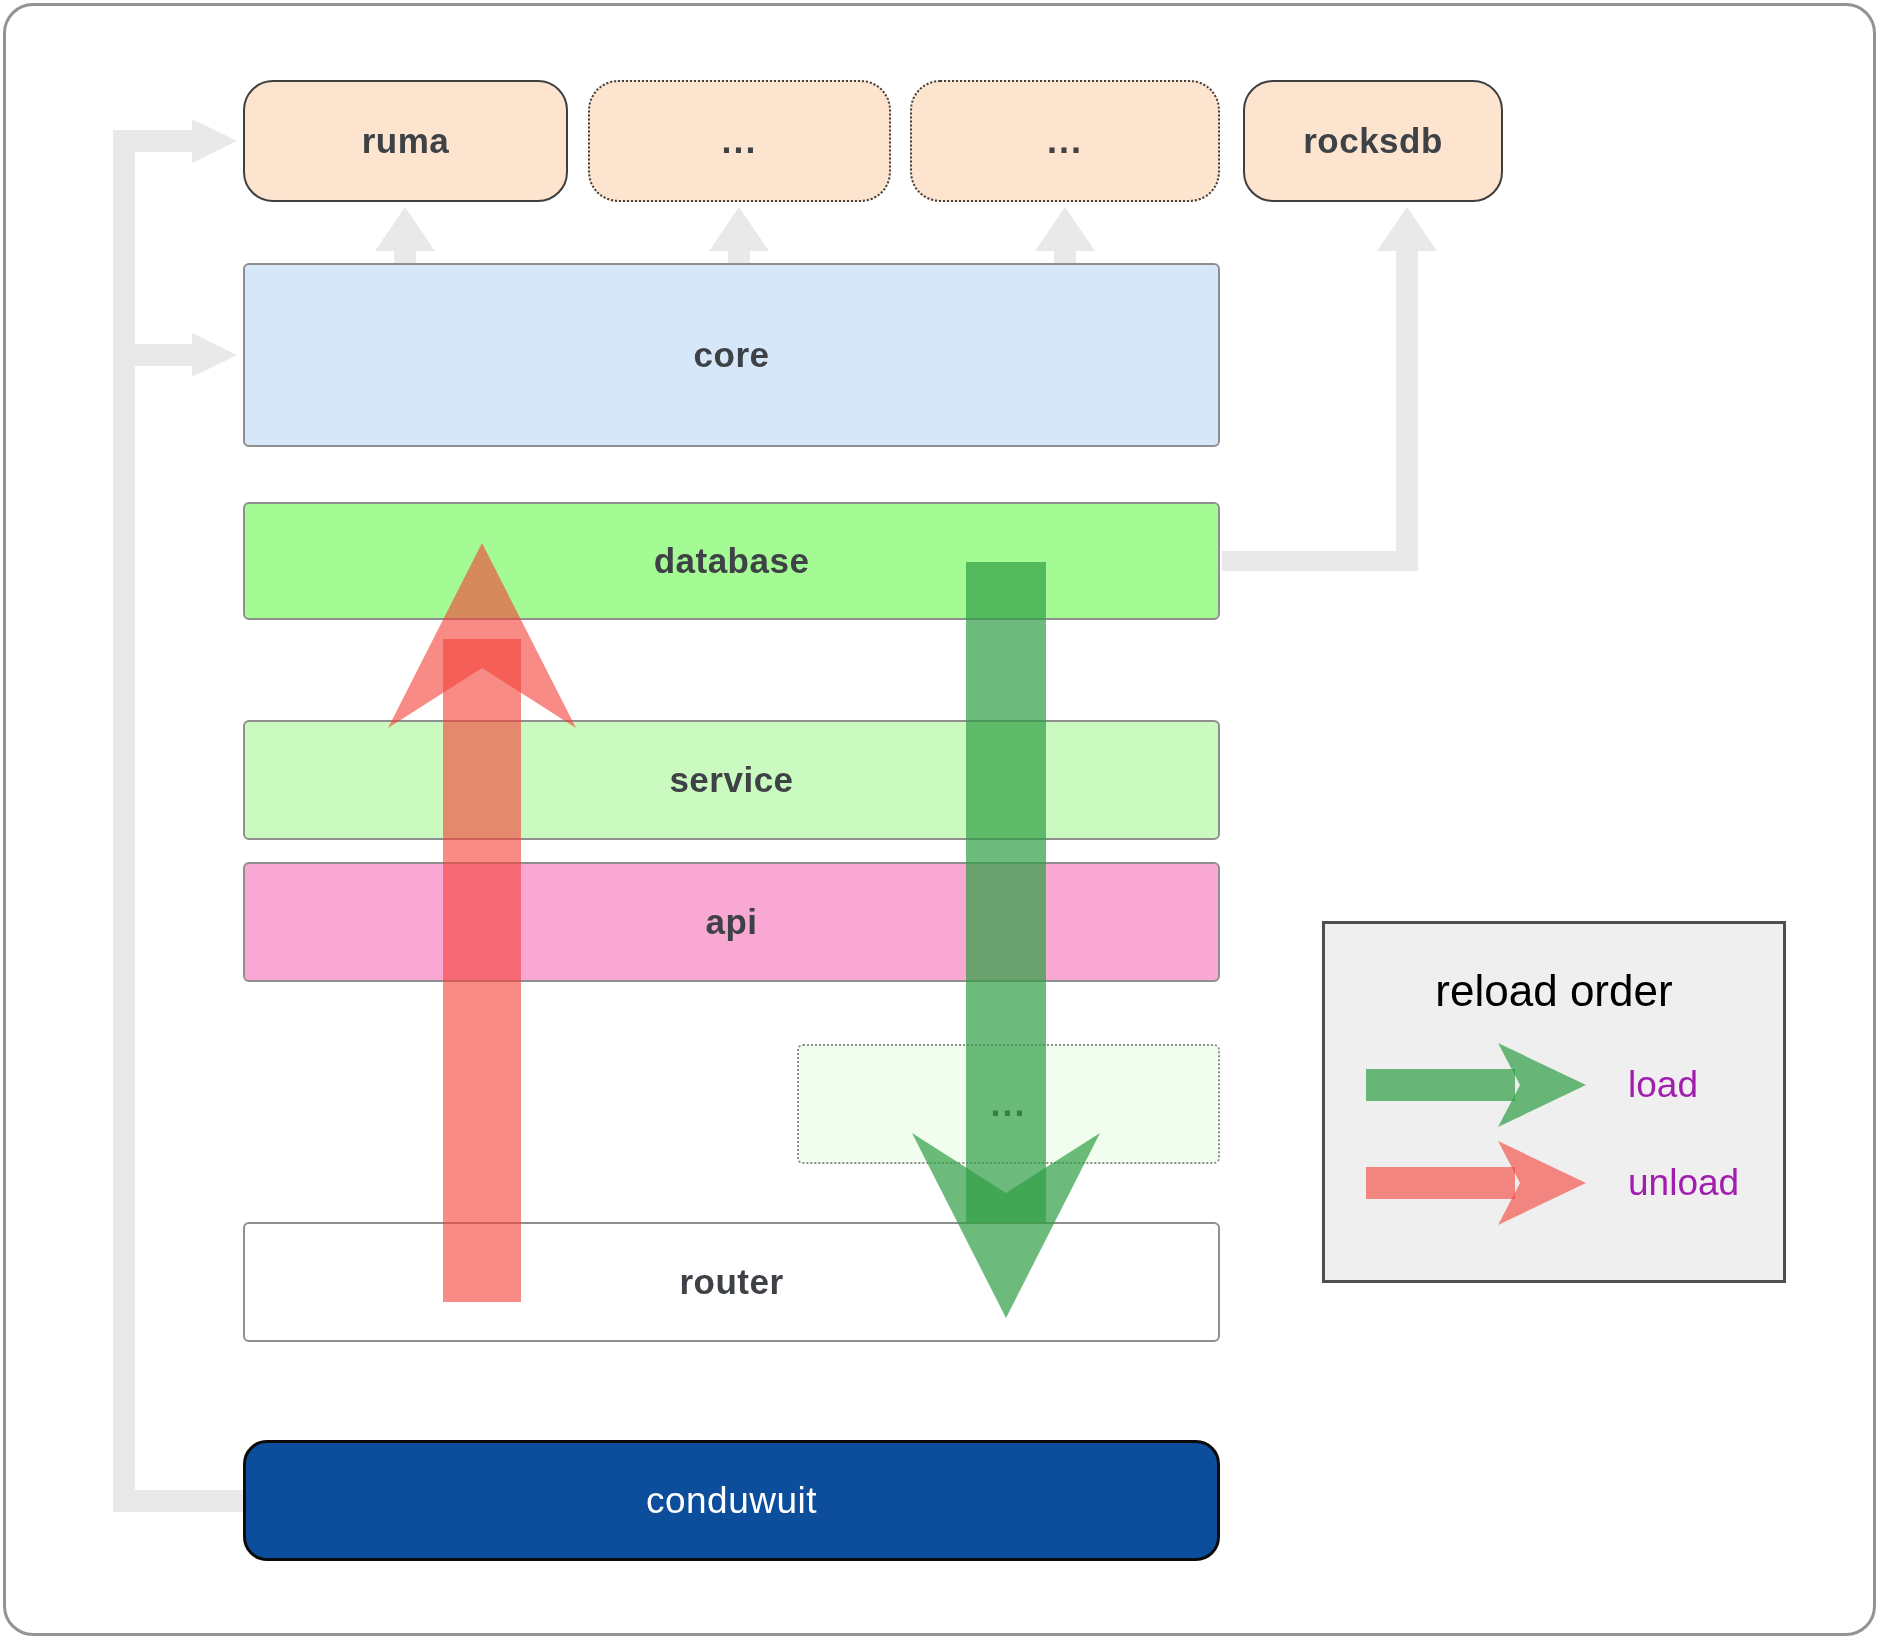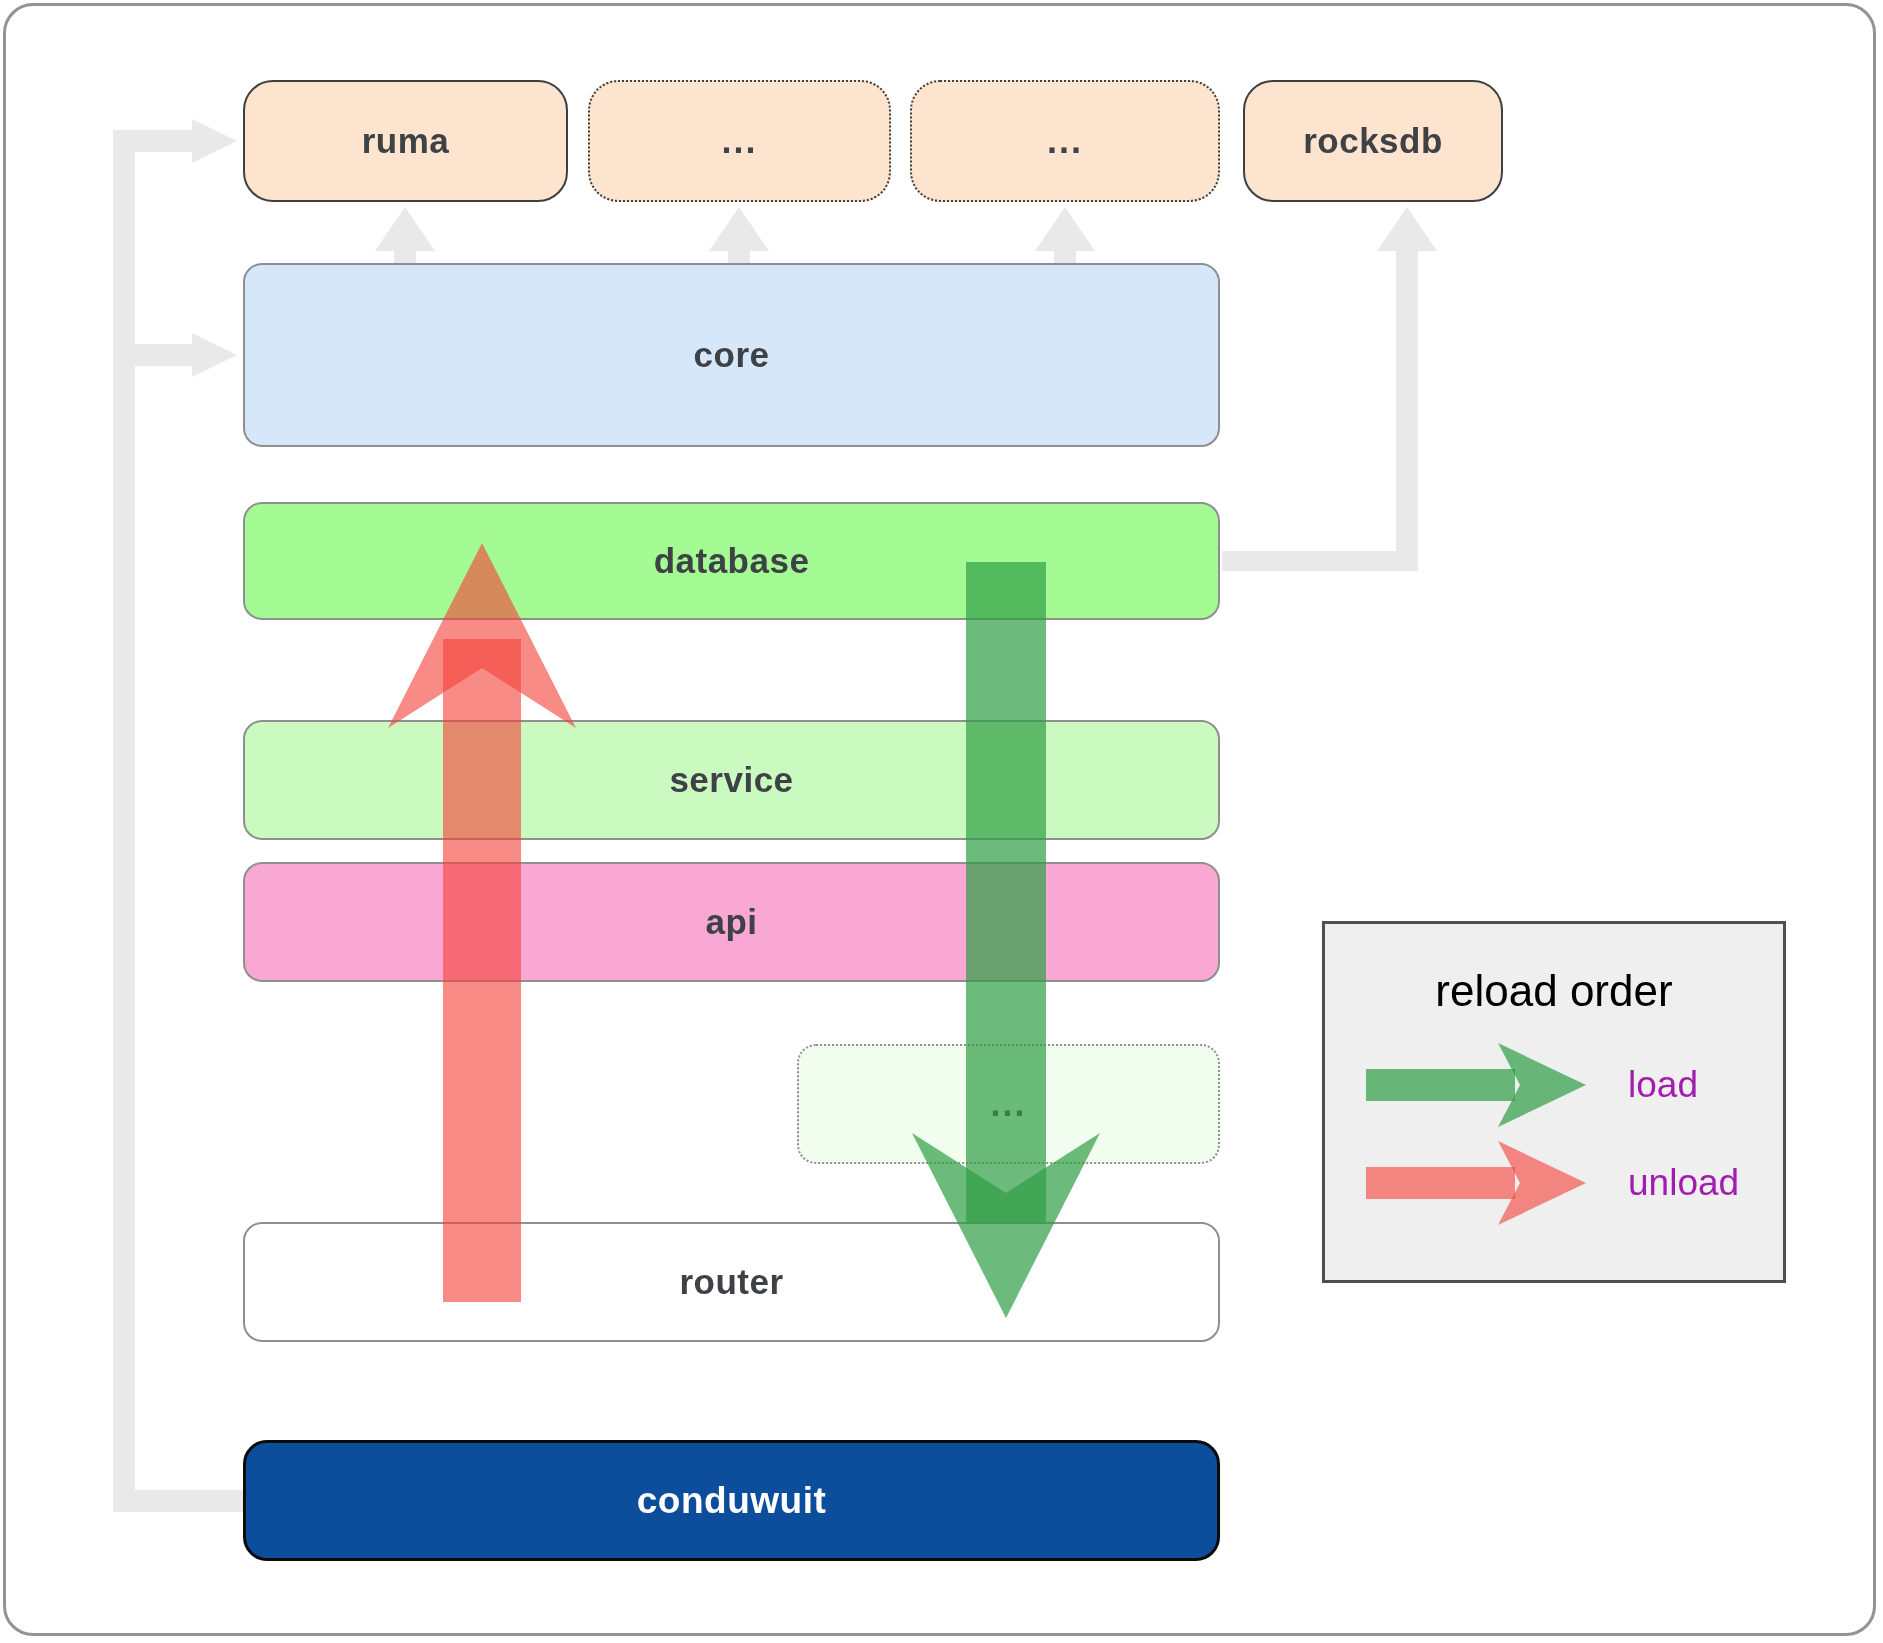--- a/index.html
+++ b/index.html
@@ -7,21 +7,21 @@
     position:relative;width:1883px;height:1643px;background:#ffffff;
     font-family:"Liberation Sans","DejaVu Sans",sans-serif;overflow:hidden;padding-left:36px;
   }
   .frame{
     position:absolute;left:3px;top:3px;width:1873px;height:1633px;
     border:3px solid #939393;border-radius:30px;box-sizing:border-box;
   }
   .layer{position:absolute;left:0;top:0;pointer-events:none;}
   .box{
     position:absolute;display:flex;align-items:center;justify-content:center;
-    box-sizing:border-box;border-radius:19px;
+    box-sizing:border-box;border-radius:6px;
     font-size:35px;font-weight:600;color:#3e4145;letter-spacing:0.5px;
   }
   .peach{background:#fce4cf;}
   .border-dark{border:2.5px solid #3f3f3f;border-radius:30px;}
   .border-dark-dotted{border:2.5px dotted #3f3f3f;border-radius:30px;}
   .border-gray{border:2px solid #8f8f8f;}
   .border-gray-dotted{border:2px dotted #8f8f8f;}
   .dots{font-weight:700;font-size:36px;letter-spacing:2px;}
 
   .box-ruma   {left:243px;top:80px;width:325px;height:122px;}
@@ -30,21 +30,21 @@
   .box-rocksdb{left:1243px;top:80px;width:260px;height:122px;}
   .box-core    {left:243px;top:263px;width:977px;height:184px;background:#d5e7f9;}
   .box-database{left:243px;top:502px;width:977px;height:118px;background:#a4fa93;}
   .box-service {left:243px;top:680px;width:977px;height:120px;background:#cbfac0;margin-top:40px;}
   .box-api     {left:243px;top:862px;width:977px;height:120px;background:#f9a8d4;}
   .box-admin   {left:243px;top:1044px;width:444px;height:120px;background:#ebfce6;}
   .box-emid    {left:797px;top:1044px;width:423px;height:120px;background:#f1fdee;}
   .box-router  {left:243px;top:1222px;width:977px;height:120px;background:#ffffff;}
   .box-conduwuit{
     left:243px;top:1440px;width:977px;height:121px;background:#0d4e9c;
-    border:3px solid #0b0b0b;color:#ffffff;font-size:37px;font-weight:700;border-radius:24px;
+    border:3px solid #0b0b0b;color:#ffffff;font-size:37px;font-weight:400;border-radius:24px;
   }
   .legend{
     position:absolute;left:1322px;top:921px;width:464px;height:362px;
     background:#efefef;border:3px solid #4f4f4f;box-sizing:border-box;
   }
   .legend-title{
     position:absolute;left:0;top:42px;width:100%;text-align:center;
     font-size:44px;font-weight:400;color:#000000;
   }
   .legend-label{

